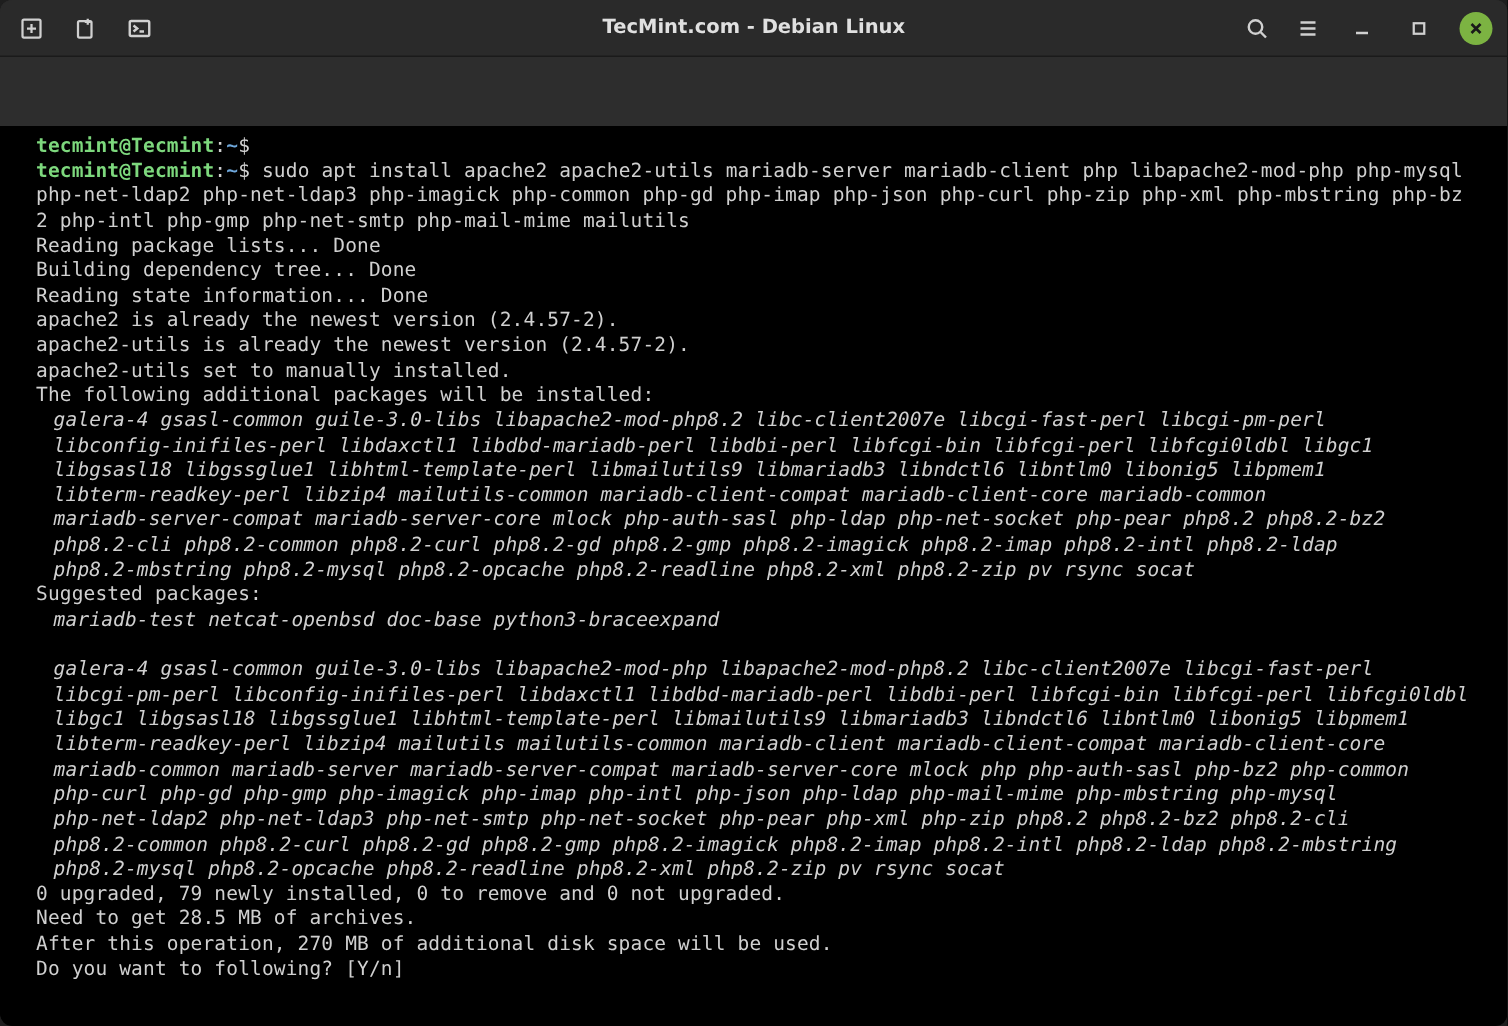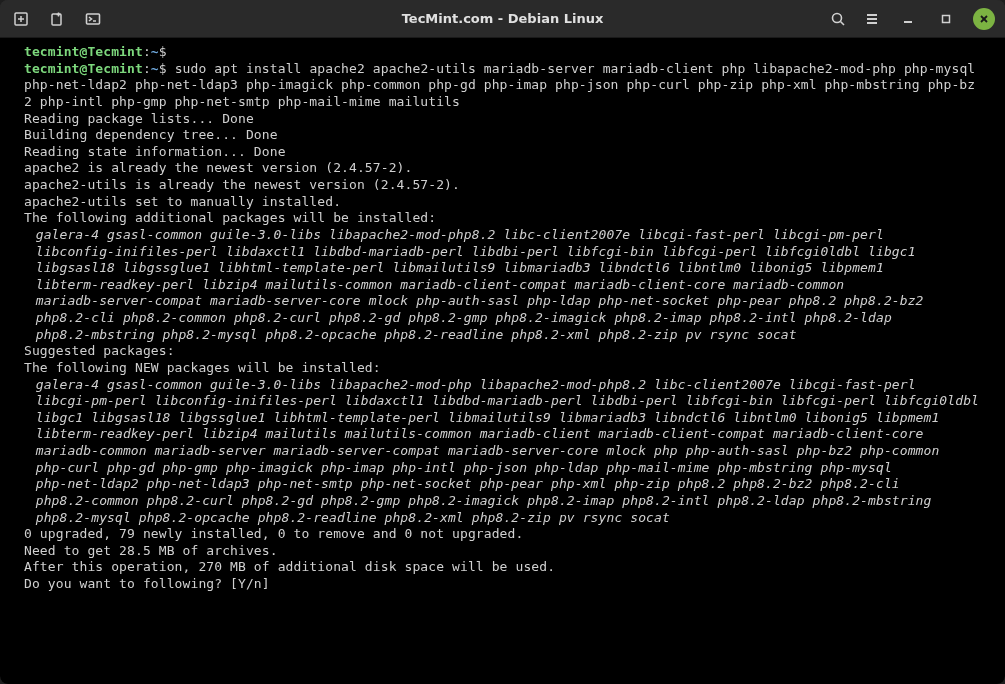--- a/index.html
+++ b/index.html
@@ -17,20 +17,21 @@
       overflow: hidden;
     }
     .window {
       width: 100%;
       height: 100%;
       background: #2d2d2d;
       border-radius: 8px;
       overflow: hidden;
       display: flex;
       flex-direction: column;
+      gap: 46px;
     }
     .titlebar {
       height: 38px;
       background: #2a2a2a;
       display: flex;
       align-items: center;
       padding: 0 8px;
       border-bottom: 1px solid #1a1a1a;
       position: relative;
     }
@@ -175,19 +176,19 @@
   <div class="terminal-content"><span><span class="prompt-user">tecmint@Tecmint</span><span class="prompt-sep">:</span><span class="prompt-path">~</span><span class="prompt-dollar">$</span></span>
 <span><span class="prompt-user">tecmint@Tecmint</span><span class="prompt-sep">:</span><span class="prompt-path">~</span><span class="prompt-dollar">$</span> <span class="cmd-text">sudo apt install apache2 apache2-utils mariadb-server mariadb-client php libapache2-mod-php php-mysql php-net-ldap2 php-net-ldap3 php-imagick php-common php-gd php-imap php-json php-curl php-zip php-xml php-mbstring php-bz2 php-intl php-gmp php-net-smtp php-mail-mime mailutils</span></span>
 <span class="output">Reading package lists... Done</span>
 <span class="output">Building dependency tree... Done</span>
 <span class="output">Reading state information... Done</span>
 <span class="output">apache2 is already the newest version (2.4.57-2).</span>
 <span class="output">apache2-utils is already the newest version (2.4.57-2).</span>
 <span class="output">apache2-utils set to manually installed.</span>
 <span class="output">The following additional packages will be installed:</span>
 <span class="output indent">galera-4 gsasl-common guile-3.0-libs libapache2-mod-php8.2 libc-client2007e libcgi-fast-perl libcgi-pm-perl</span><span class="output indent">libconfig-inifiles-perl libdaxctl1 libdbd-mariadb-perl libdbi-perl libfcgi-bin libfcgi-perl libfcgi0ldbl libgc1</span><span class="output indent">libgsasl18 libgssglue1 libhtml-template-perl libmailutils9 libmariadb3 libndctl6 libntlm0 libonig5 libpmem1</span><span class="output indent">libterm-readkey-perl libzip4 mailutils-common mariadb-client-compat mariadb-client-core mariadb-common</span><span class="output indent">mariadb-server-compat mariadb-server-core mlock php-auth-sasl php-ldap php-net-socket php-pear php8.2 php8.2-bz2</span><span class="output indent">php8.2-cli php8.2-common php8.2-curl php8.2-gd php8.2-gmp php8.2-imagick php8.2-imap php8.2-intl php8.2-ldap</span><span class="output indent">php8.2-mbstring php8.2-mysql php8.2-opcache php8.2-readline php8.2-xml php8.2-zip pv rsync socat</span><span class="output">Suggested packages:</span>
-<span class="output">The following NEW packages will be installed:</span>
+<span class="output indent">mariadb-test netcat-openbsd doc-base python3-braceexpand</span>
 <span class="output indent">galera-4 gsasl-common guile-3.0-libs libapache2-mod-php libapache2-mod-php8.2 libc-client2007e libcgi-fast-perl</span><span class="output indent">libcgi-pm-perl libconfig-inifiles-perl libdaxctl1 libdbd-mariadb-perl libdbi-perl libfcgi-bin libfcgi-perl libfcgi0ldbl</span><span class="output indent">libgc1 libgsasl18 libgssglue1 libhtml-template-perl libmailutils9 libmariadb3 libndctl6 libntlm0 libonig5 libpmem1</span><span class="output indent">libterm-readkey-perl libzip4 mailutils mailutils-common mariadb-client mariadb-client-compat mariadb-client-core</span><span class="output indent">mariadb-common mariadb-server mariadb-server-compat mariadb-server-core mlock php php-auth-sasl php-bz2 php-common</span><span class="output indent">php-curl php-gd php-gmp php-imagick php-imap php-intl php-json php-ldap php-mail-mime php-mbstring php-mysql</span><span class="output indent">php-net-ldap2 php-net-ldap3 php-net-smtp php-net-socket php-pear php-xml php-zip php8.2 php8.2-bz2 php8.2-cli</span><span class="output indent">php8.2-common php8.2-curl php8.2-gd php8.2-gmp php8.2-imagick php8.2-imap php8.2-intl php8.2-ldap php8.2-mbstring</span><span class="output indent">php8.2-mysql php8.2-opcache php8.2-readline php8.2-xml php8.2-zip pv rsync socat</span><span class="output">0 upgraded, 79 newly installed, 0 to remove and 0 not upgraded.</span>
 <span class="output">Need to get 28.5 MB of archives.</span>
 <span class="output">After this operation, 270 MB of additional disk space will be used.</span>
 <span class="output">Do you want to following? [Y/n]</span></div>
 
 </div>
 
 </body></html>

